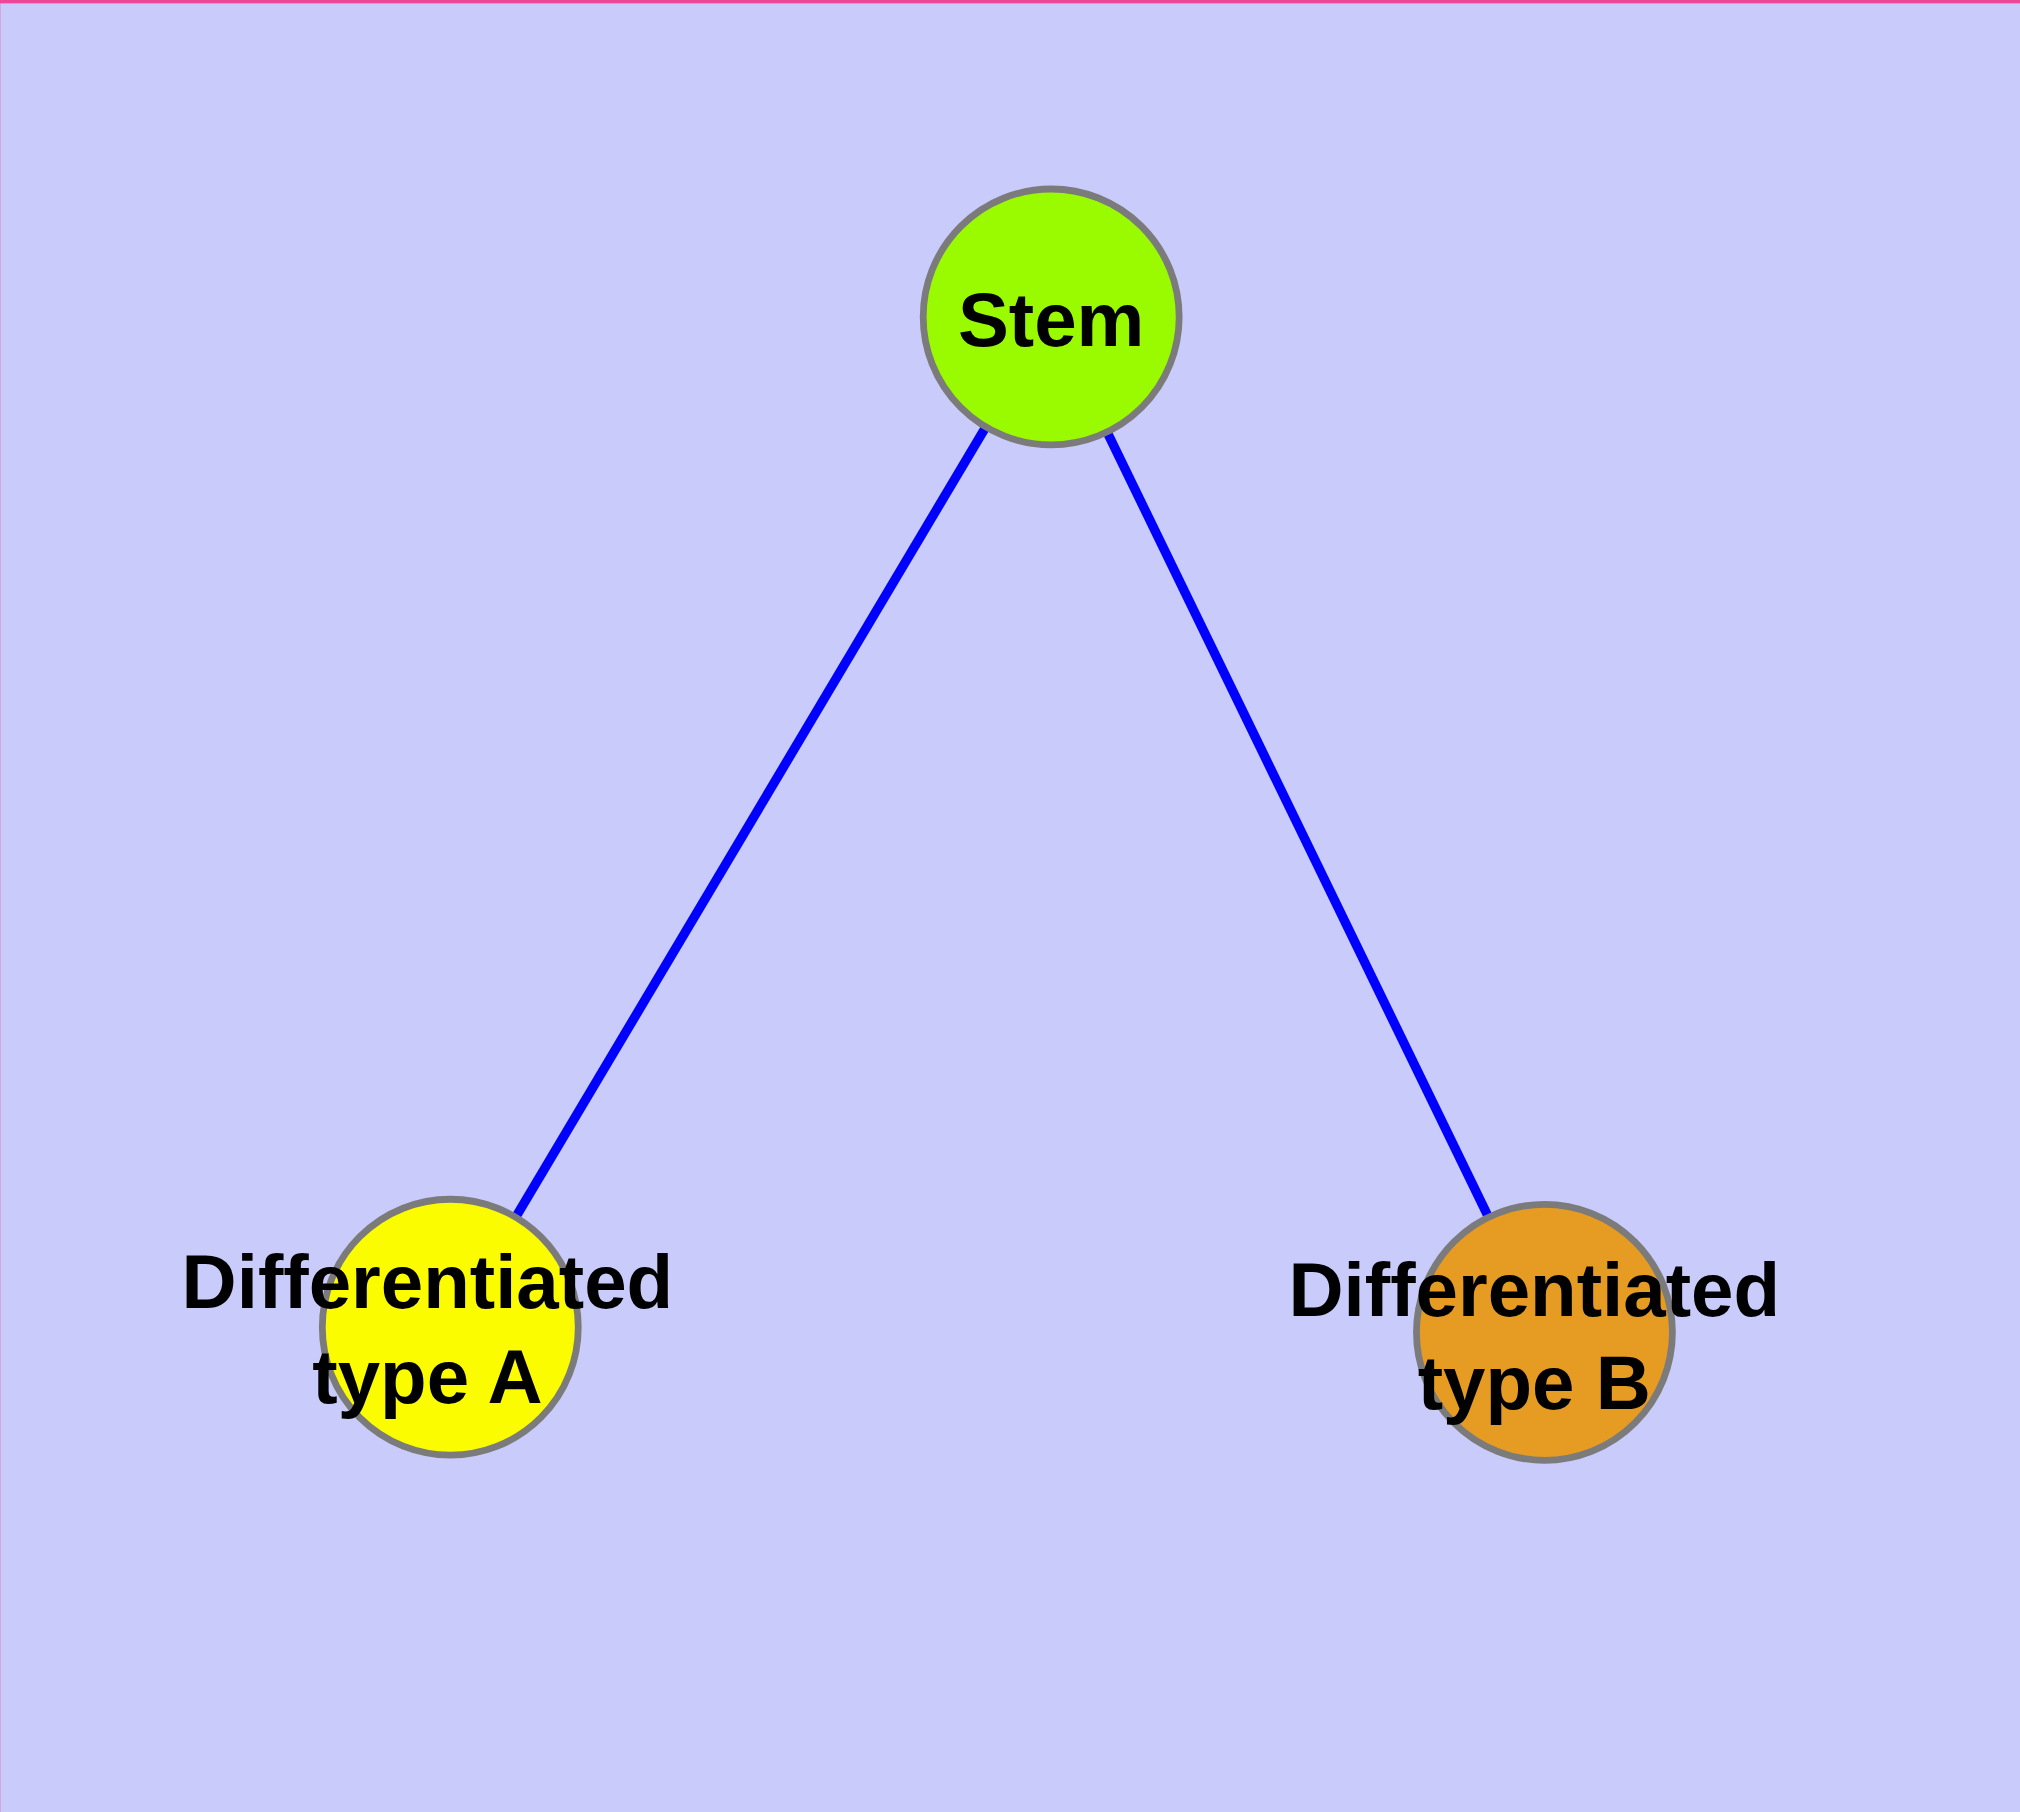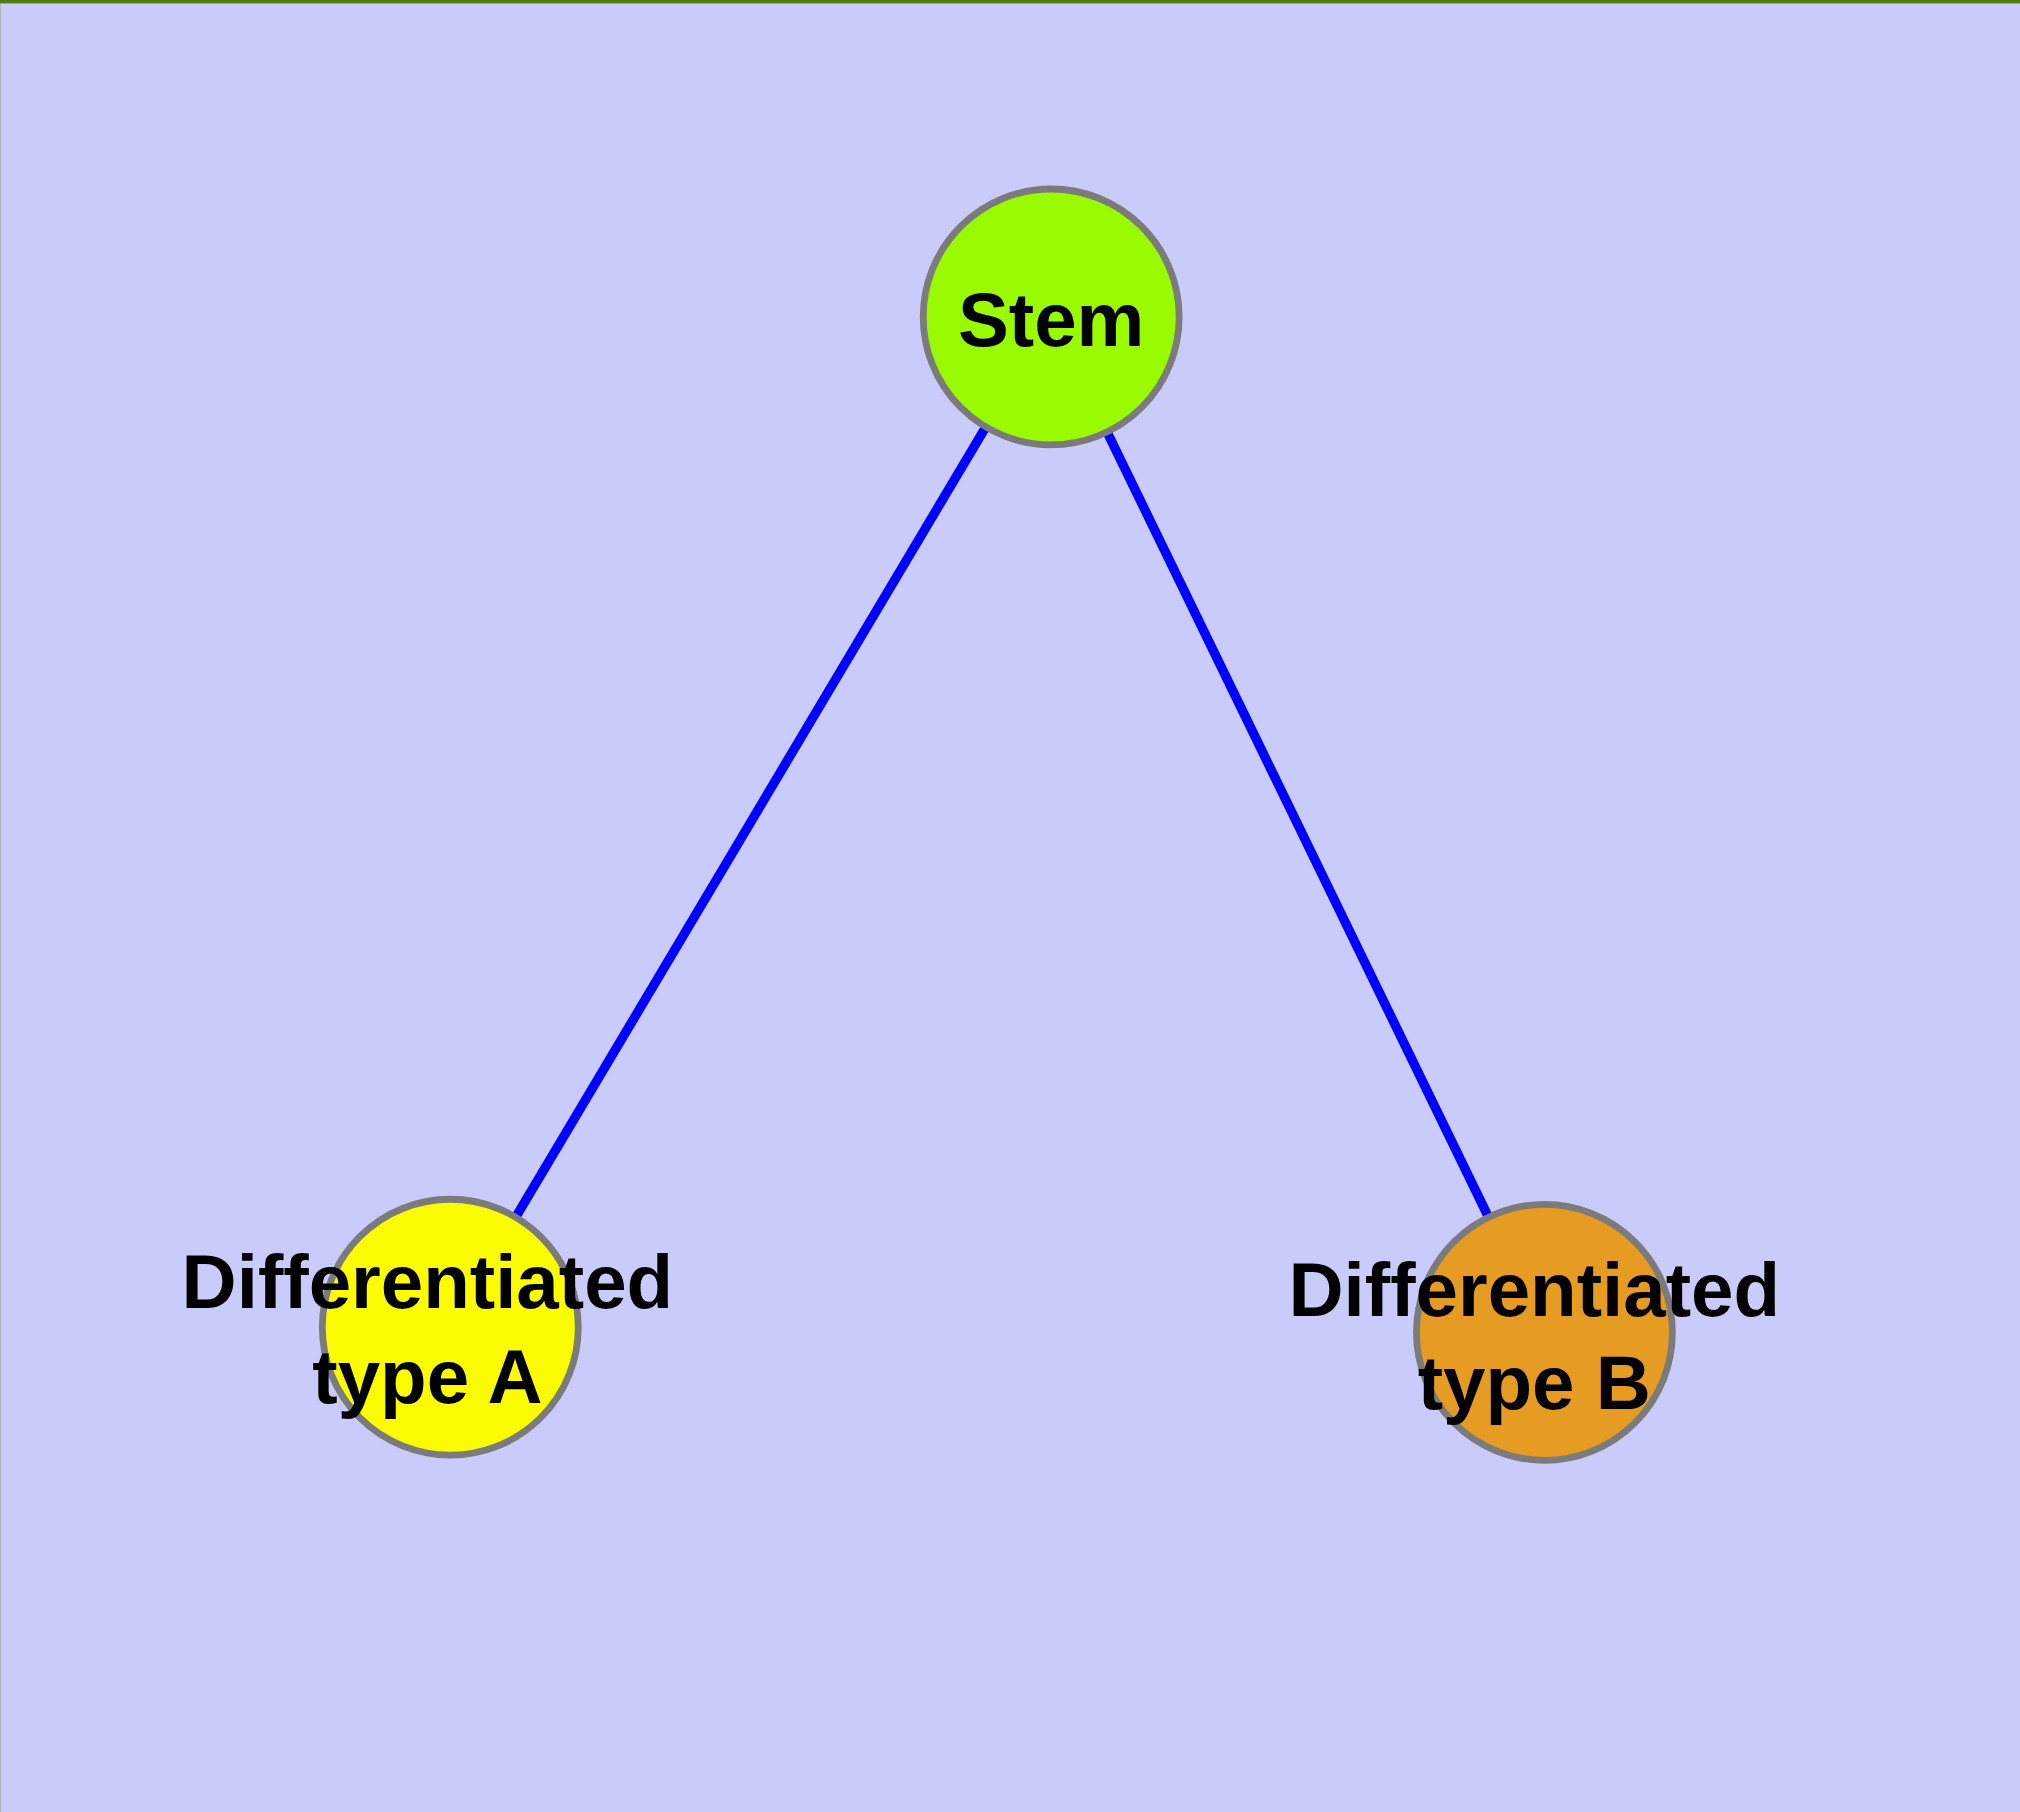--- a/index.html
+++ b/index.html
@@ -3,21 +3,21 @@
 <meta charset="utf-8">
 <style>
   html, body {
     margin: 0;
     padding: 0;
   }
   .page {
     position: relative;
     width: 2021px;
     height: 1812px;
-    background: #4d7c0f; 
+    background: #ec4899; 
     overflow: hidden;
     font-family: "Liberation Sans", sans-serif;
   }
   svg.diagram {
     display: block;
     position: absolute;
     left: 0;
     top: 0;
   }
   .node-circle {

